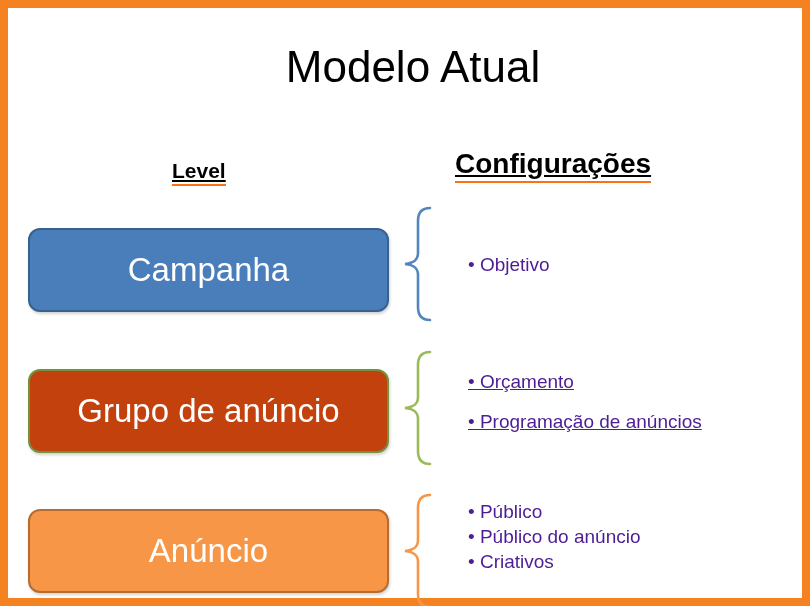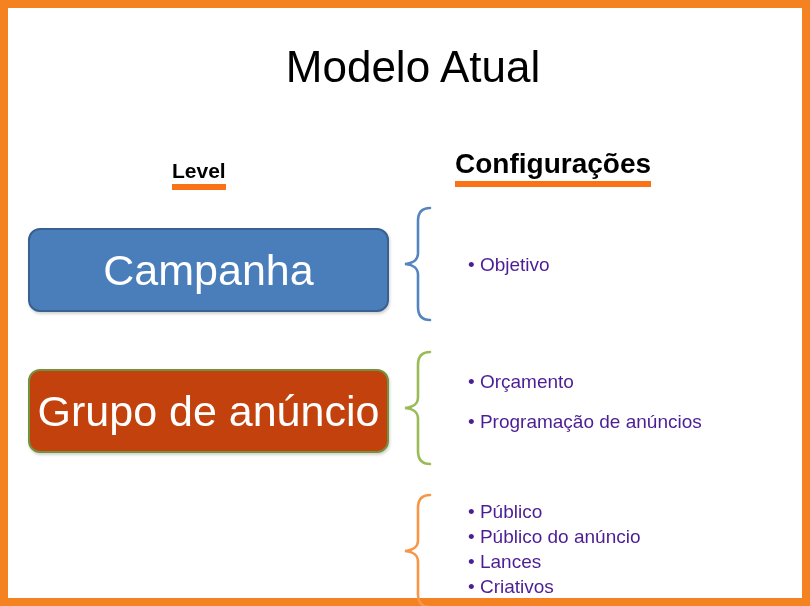--- a/index.html
+++ b/index.html
@@ -20,35 +20,36 @@
     top: 34px; left: 0; width: 810px;
     text-align: center;
     font-size: 44px;
     color: #000;
     letter-spacing: 0px;
   }
   .col-header {
     position: absolute;
     font-weight: bold;
     color: #000;
-    border-bottom: 6px solid #f97316;
+    border-bottom: 2px solid #f97316;
     padding-bottom: 1px;
+    text-decoration: underline;
   }
   .col-header.level { left: 164px; top: 151px; font-size: 21px; }
   .col-header.config { left: 447px; top: 140px; font-size: 28px; }
 
   .level-box {
     position: absolute;
     left: 20px; width: 361px; height: 84px;
     box-sizing: border-box;
     border-radius: 12px;
     border: 2px solid;
     display: flex; align-items: center; justify-content: center;
     color: #ffffff;
-    font-size: 43px;
+    font-size: 33px;
     box-shadow: 1px 2px 3px rgba(0,0,0,0.18);
   }
   .box-blue   { top: 220px; background: #4A7EBB; border-color: #38618F; }
   .box-green  { top: 361px; background: #c2410c; border-color: #74913D; }
   .box-orange { top: 501px; background: #F79646; border-color: #B66D31; }
 
   .bracket { position: absolute; left: 392px; width: 34px; height: 118px; }
   .bracket svg { display: block; width: 100%; height: 100%; }
   .bracket path { fill: none; stroke-width: 2.6; stroke-linecap: round; }
   .bracket-1 { top: 197px; } .bracket-1 path { stroke: #5585BE; }
@@ -59,21 +60,21 @@
     position: absolute;
     left: 460px;
     margin: 0; padding: 0;
     list-style: none;
     font-size: 19px;
     color: #4c1d95;
   }
   ul.settings li { line-height: 25px; }
   ul.settings li::before { content: "\2022\00a0"; }
   ul.settings.g1 { top: 244px; }
-  ul.settings.g2 { top: 362px; }
+  ul.settings.g2 { top: 362px; text-decoration: underline; }
   ul.settings.g2 li { line-height: 24px; }
   ul.settings.g2 li + li { margin-top: 16px; }
   ul.settings.g3 { top: 491px; }
   li.bold { font-weight: normal; }
 </style>
 </head>
 <body>
 
 <div class="frame">
 
@@ -100,25 +101,27 @@
   <div class="bracket bracket-2">
     <svg viewBox="0 0 34 118" xmlns="http://www.w3.org/2000/svg" aria-hidden="true">
       <path d="M 30 3 C 21 3 18 8 18 16 L 18 48 C 18 55 14 58 5 59 C 14 60 18 63 18 70 L 18 102 C 18 110 21 115 30 115"></path>
     </svg>
   </div>
   <ul class="settings g2">
     <li>Orçamento</li>
     <li>Programação de anúncios</li>
   </ul>
 
+  <div class="level-box box-orange">
+    <span>Anúncio</span>
+  </div>
   <div class="bracket bracket-3">
     <svg viewBox="0 0 34 118" xmlns="http://www.w3.org/2000/svg" aria-hidden="true">
       <path d="M 30 3 C 21 3 18 8 18 16 L 18 48 C 18 55 14 58 5 59 C 14 60 18 63 18 70 L 18 102 C 18 110 21 115 30 115"></path>
     </svg>
   </div>
   <ul class="settings g3">
     <li class="bold">Público</li>
     <li class="bold">Público do anúncio</li>
-    <li class="bold">Lances</li>
     <li>Criativos</li>
   </ul>
 
 </div>
 
 </body></html>

